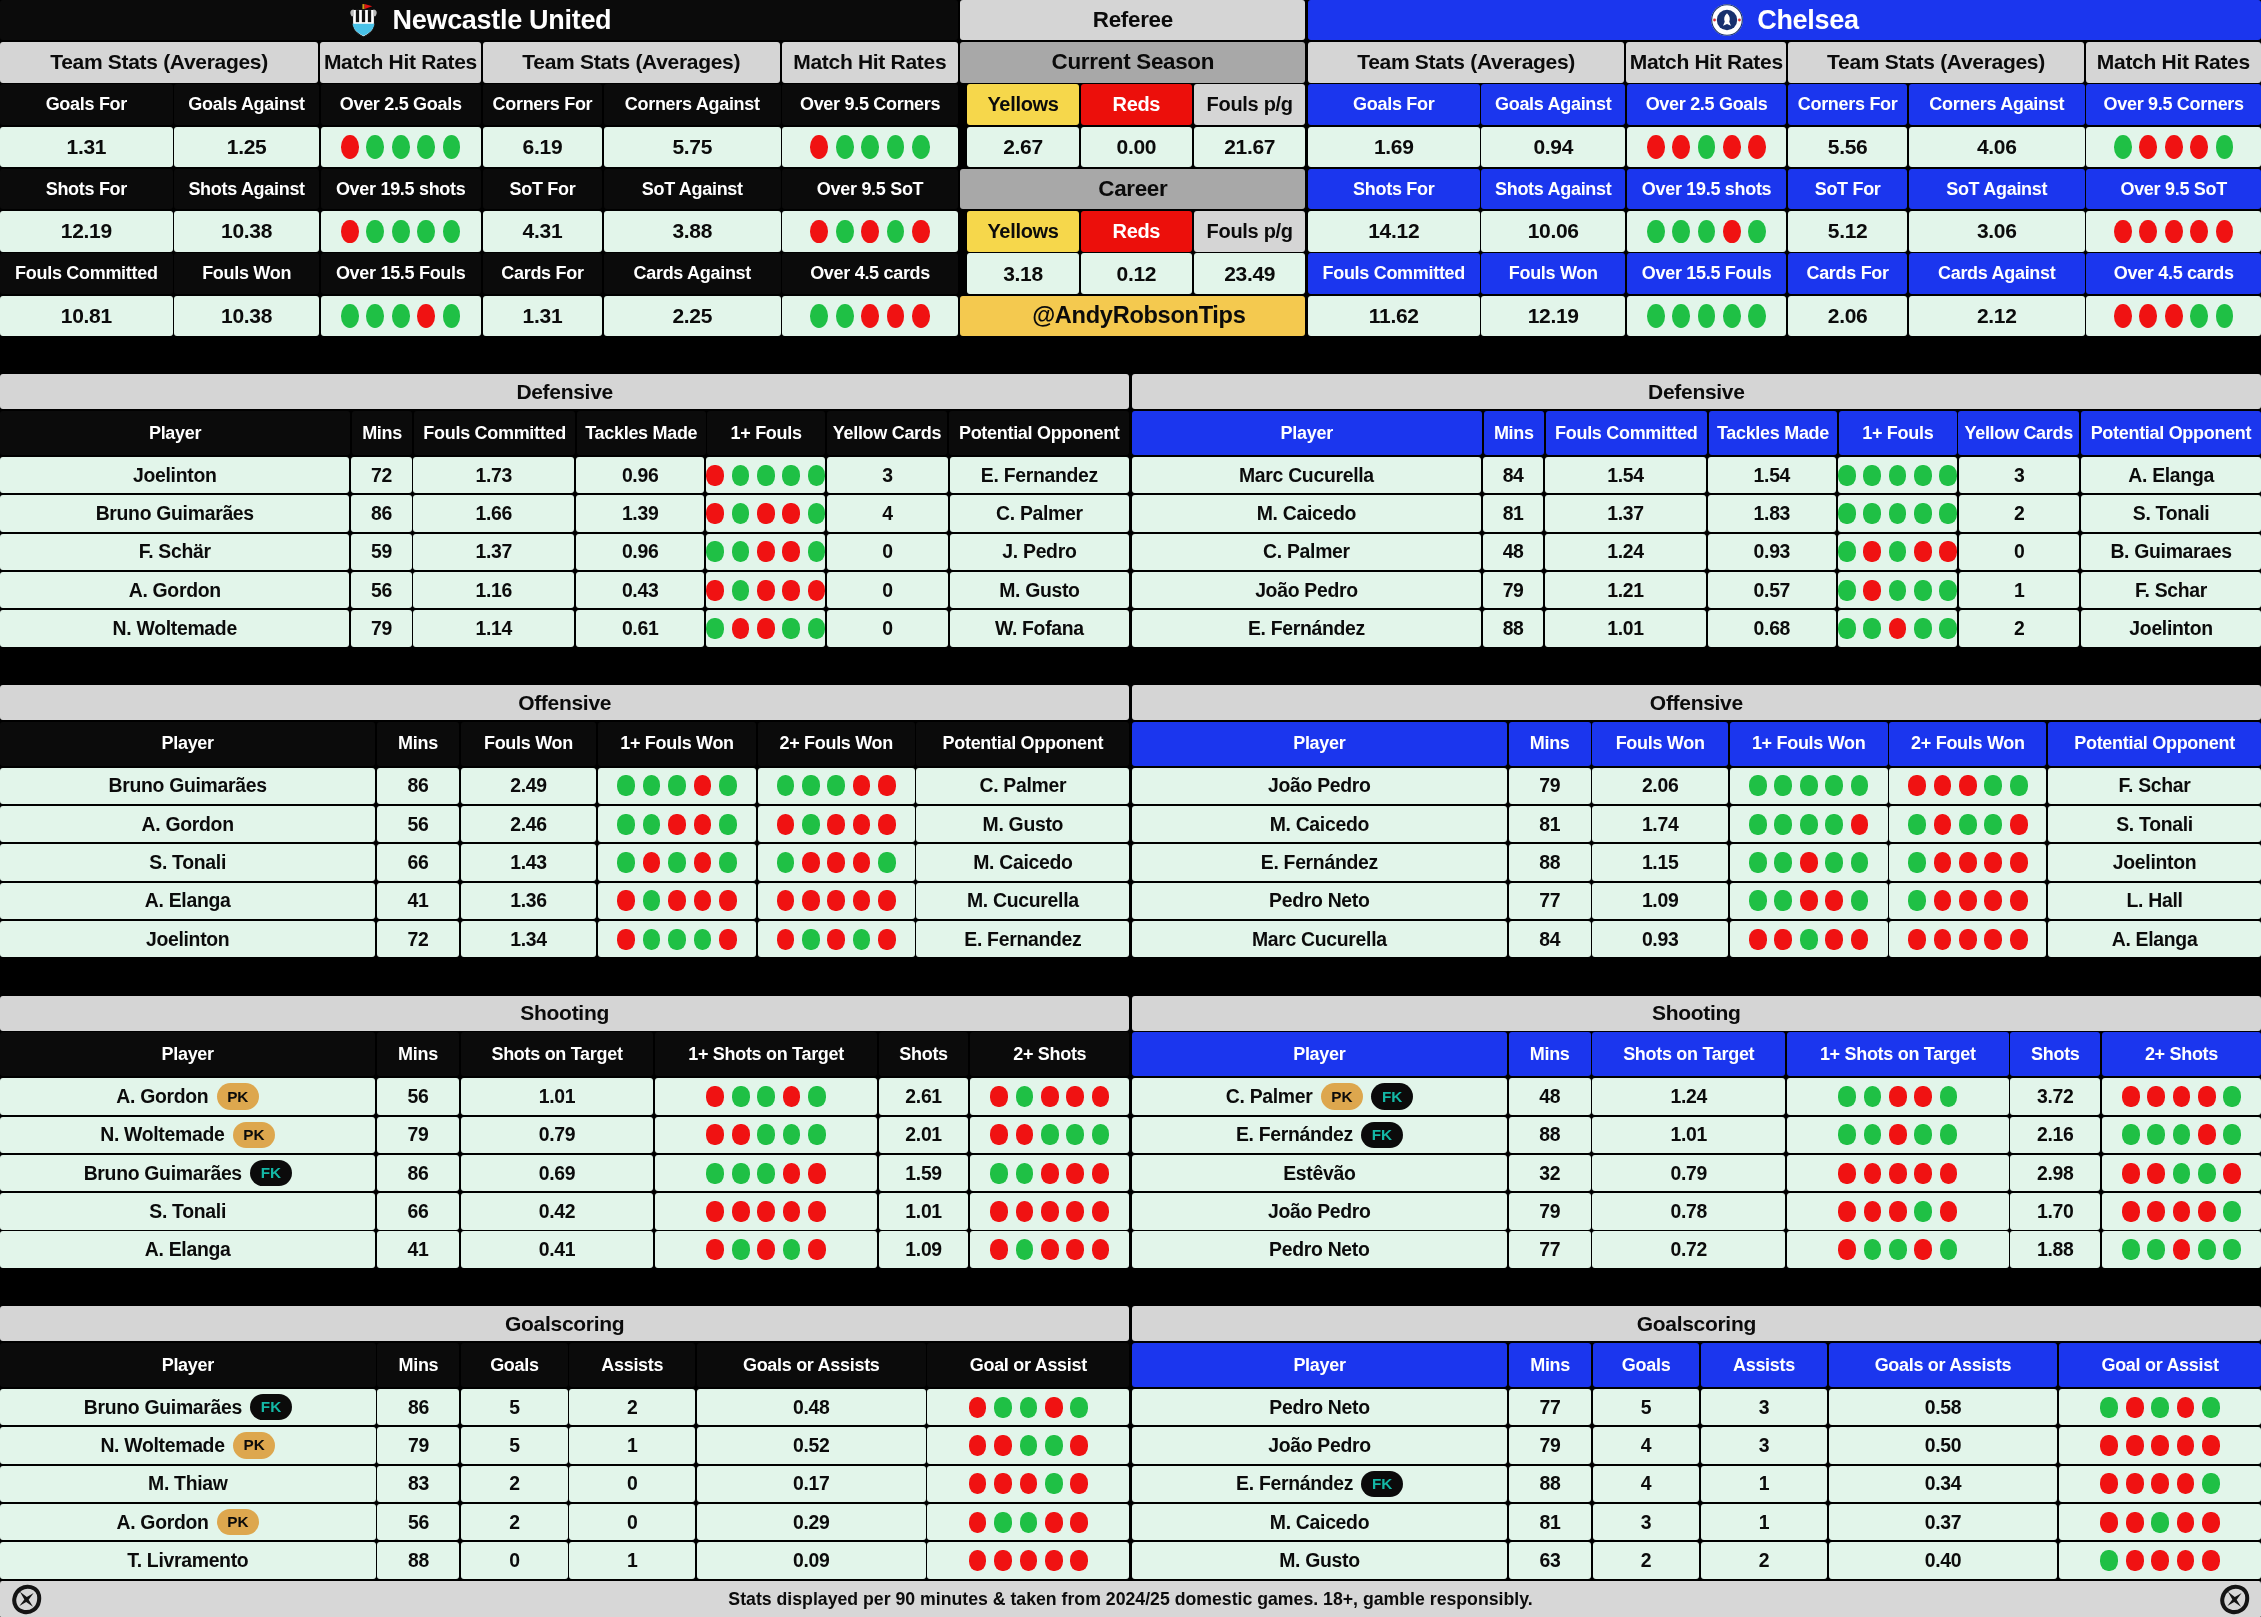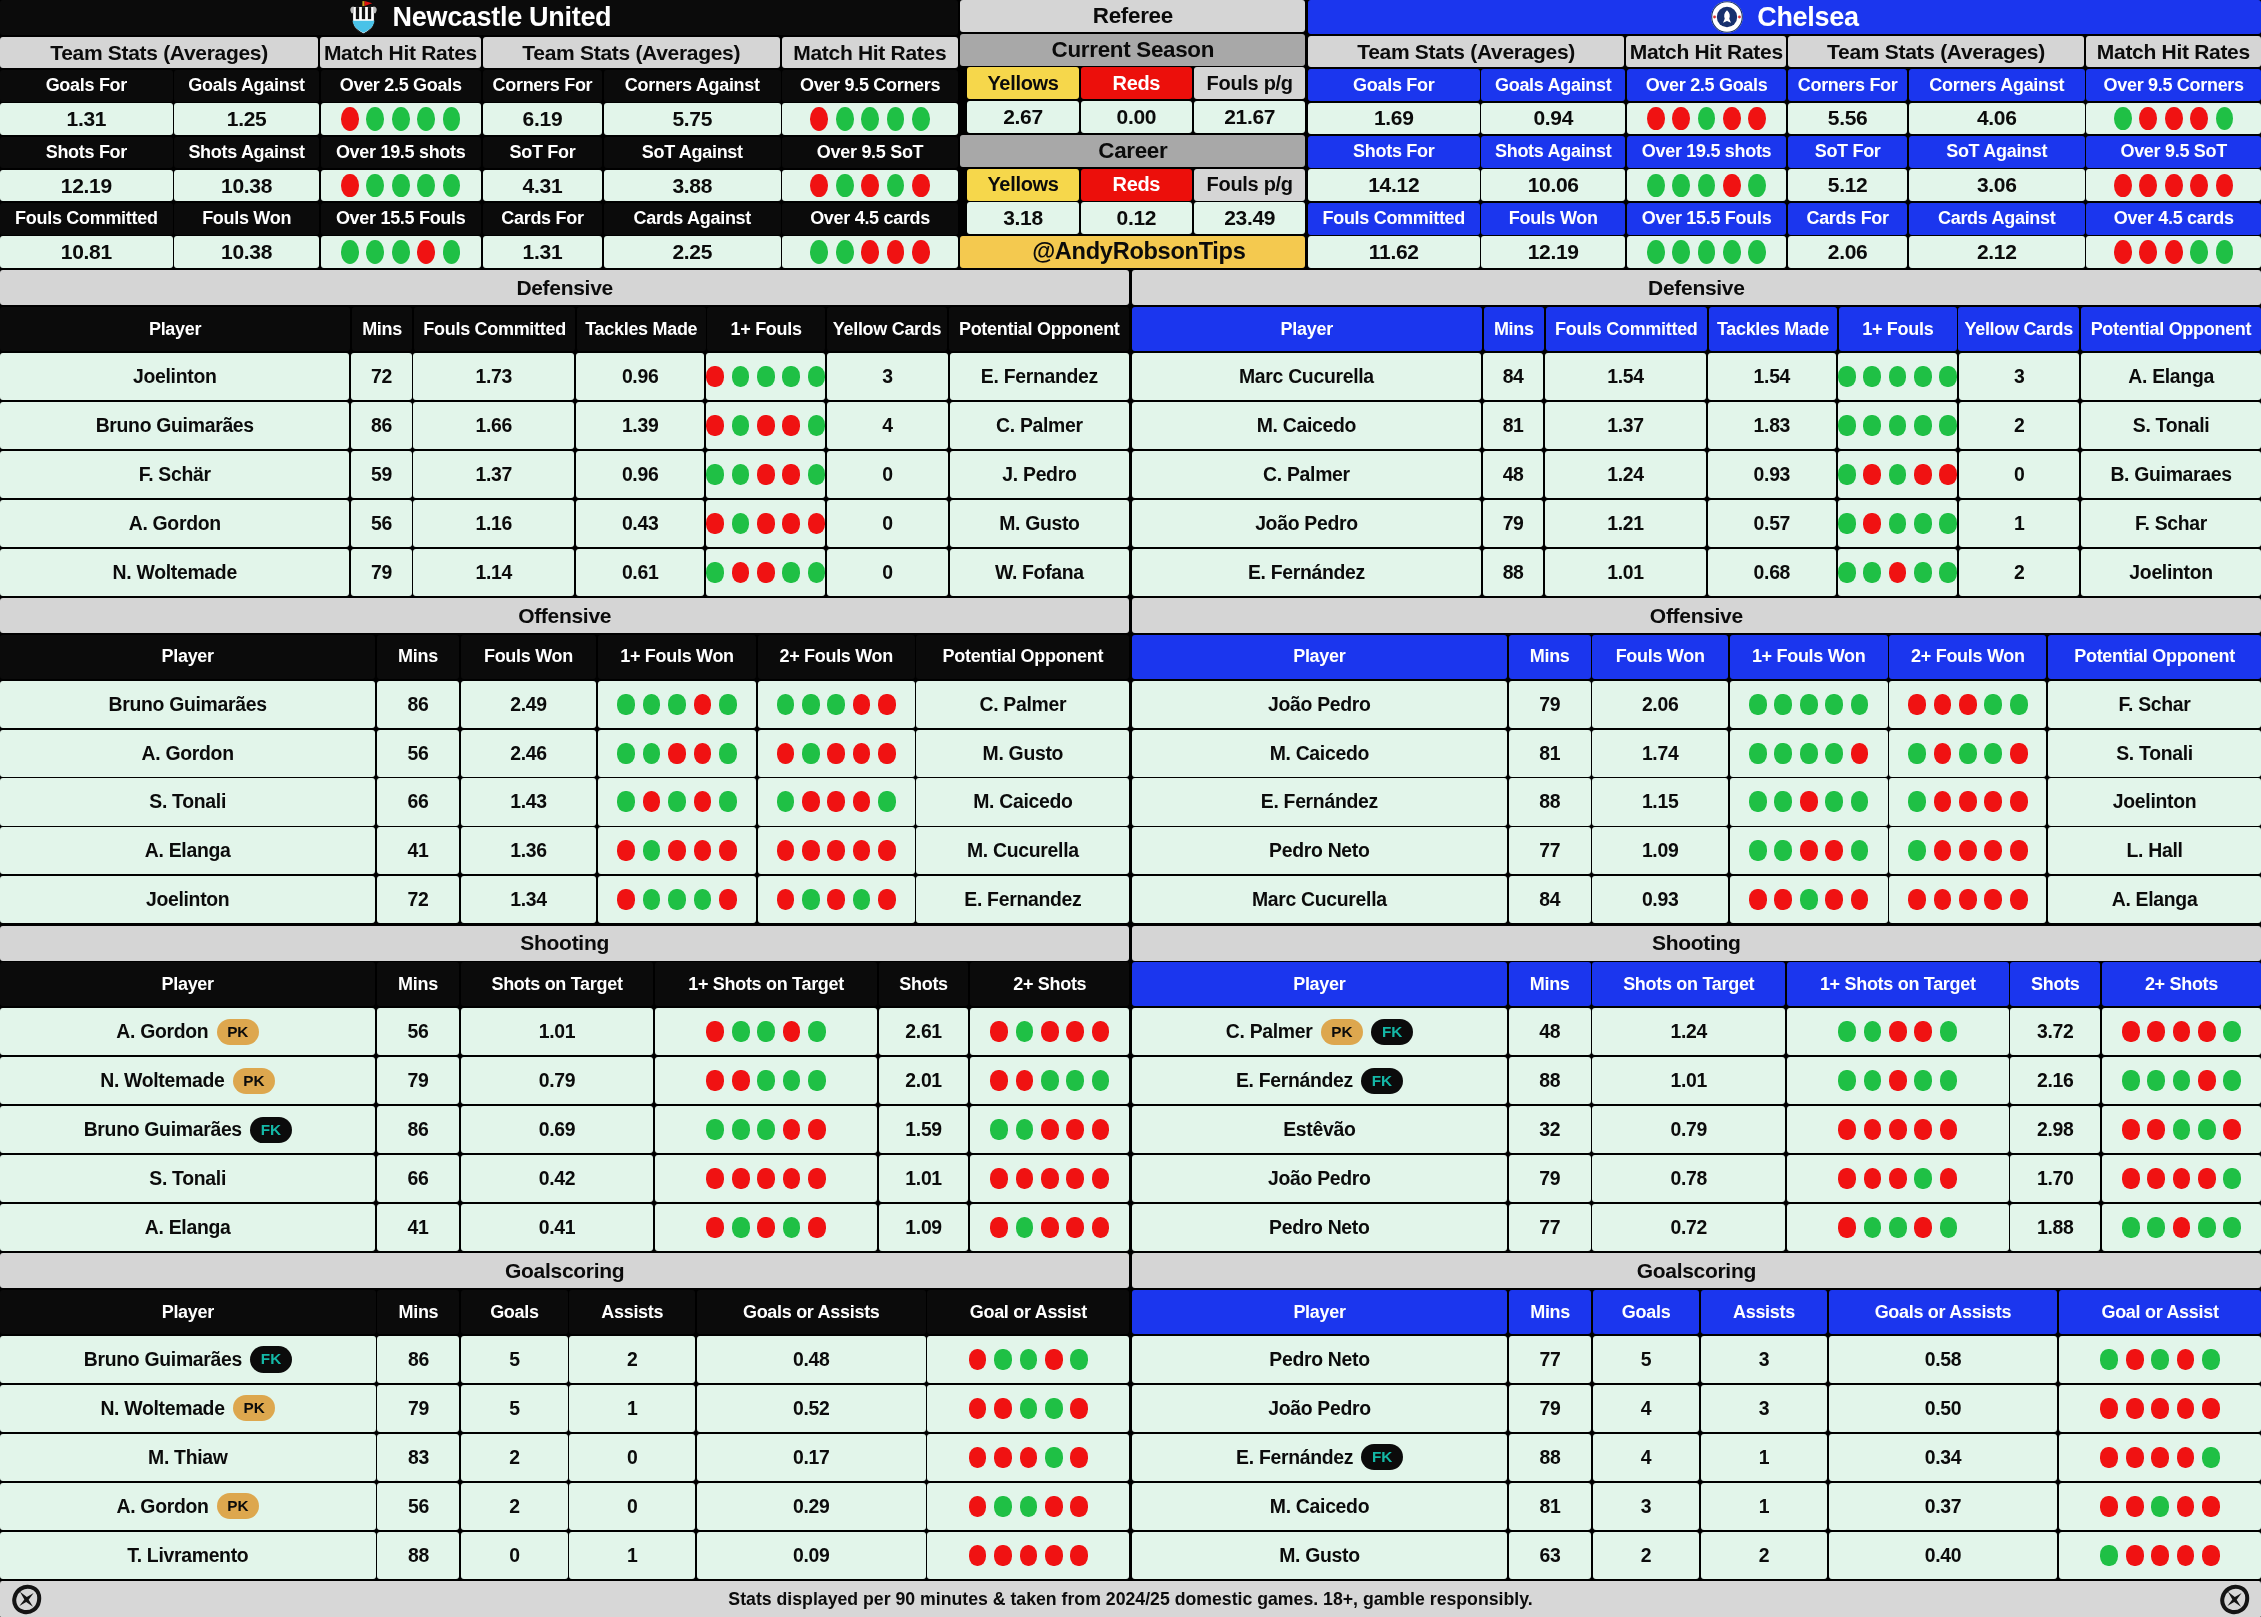--- a/index.html
+++ b/index.html
@@ -3,21 +3,21 @@
 <meta charset="utf-8">
 <style>
   html,body{margin:0;padding:0;background:#000;}
   body{width:2261px;height:1618px;overflow:hidden;font-family:"Liberation Sans",sans-serif;font-weight:700;color:#0b0b0b;}
   #app{width:2261px;height:1618px;display:flex;flex-direction:column;gap:2.4px;background:#000;}
 
   
   .cell{display:flex;align-items:center;justify-content:center;text-align:center;border-radius:2.9px;letter-spacing:-0.3px;}
 
   
-  #top{height:268px;display:grid;grid-template-columns:1626fr 586fr 1618fr;gap:2.4px;}
+  #top{height:336px;display:grid;grid-template-columns:1626fr 586fr 1618fr;gap:2.4px;}
   .team-top{display:flex;flex-direction:column;gap:1.8px;}
   .trow8{flex:1;display:grid;gap:1.8px;}
   .one-col{grid-template-columns:1fr;}
   .group-cols{grid-template-columns:33.4fr 16.9fr 31.2fr 18.5fr;}
   .stat-cols{grid-template-columns:18.2fr 15.2fr 16.9fr 12.6fr 18.6fr 18.5fr;}
   .team-head{font-size:27px;color:#fff;gap:13px;}
   .team-head.home{background:#0b0b0b;}
   .team-head.away{background:#1b36ee;}
   .grey{background:#d5d5d5;color:#0b0b0b;font-size:21px;}
   .greymid{background:#a8a8a8;color:#0b0b0b;font-size:22.4px;}
@@ -35,21 +35,21 @@
 
   
   .dots{display:flex;align-items:center;justify-content:center;gap:7.7px;}
   .dot{display:inline-block;width:17.7px;height:23.6px;border-radius:50%;}
   .section .dot{width:17.7px;height:21px;border-radius:46%;}
   .dot.g{background:#1fc045;}
   .dot.r{background:#f01212;}
 
   
   #sections{flex:1;display:grid;grid-template-columns:1917fr 1917fr;grid-auto-rows:1fr;gap:2.4px;}
-  .section{display:flex;flex-direction:column;gap:1.8px;}
+  .section{display:flex;flex-direction:column;gap:1.8px;margin-top:36px;}
   .banner{height:35px;background:#d5d5d5;font-size:21px;}
   .thead{height:44px;display:grid;grid-template-columns:var(--cols);gap:1.8px;}
   .thead .cell{font-size:18px;color:#fff;}
   .section.home .thead .cell{background:#0b0b0b;}
   .section.away .thead .cell{background:#1b36ee;}
   .trow{flex:1;display:grid;grid-template-columns:var(--cols);gap:1.8px;}
   .trow .cell{background:#e2f5ea;font-size:19.4px;}
   .cols-defensive{--cols:31.3fr 5.4fr 14.4fr 11.5fr 10.5fr 10.8fr 16.1fr;}
   .cols-offensive{--cols:33.5fr 7.3fr 12.1fr 14.1fr 14fr 19fr;}
   .cols-shooting{--cols:33.5fr 7.3fr 17.2fr 19.8fr 8fr 14.2fr;}

